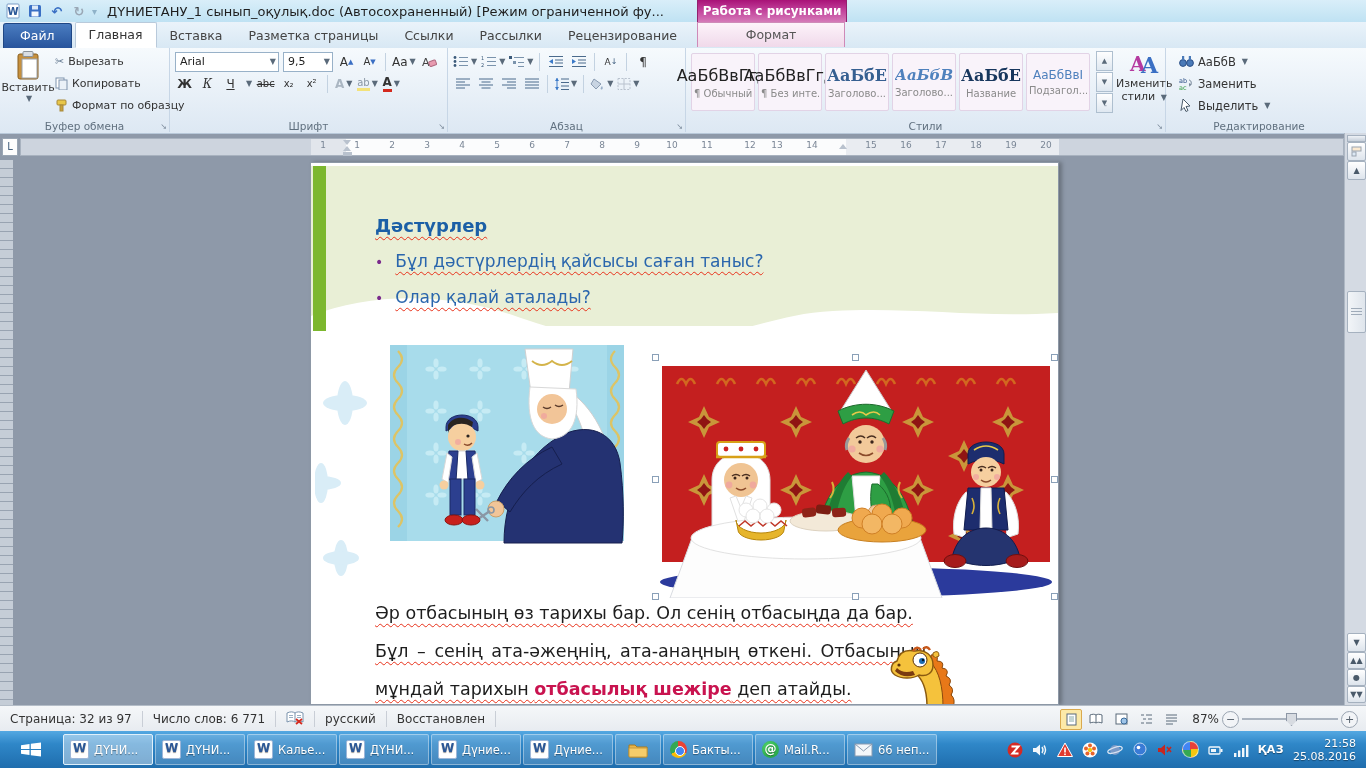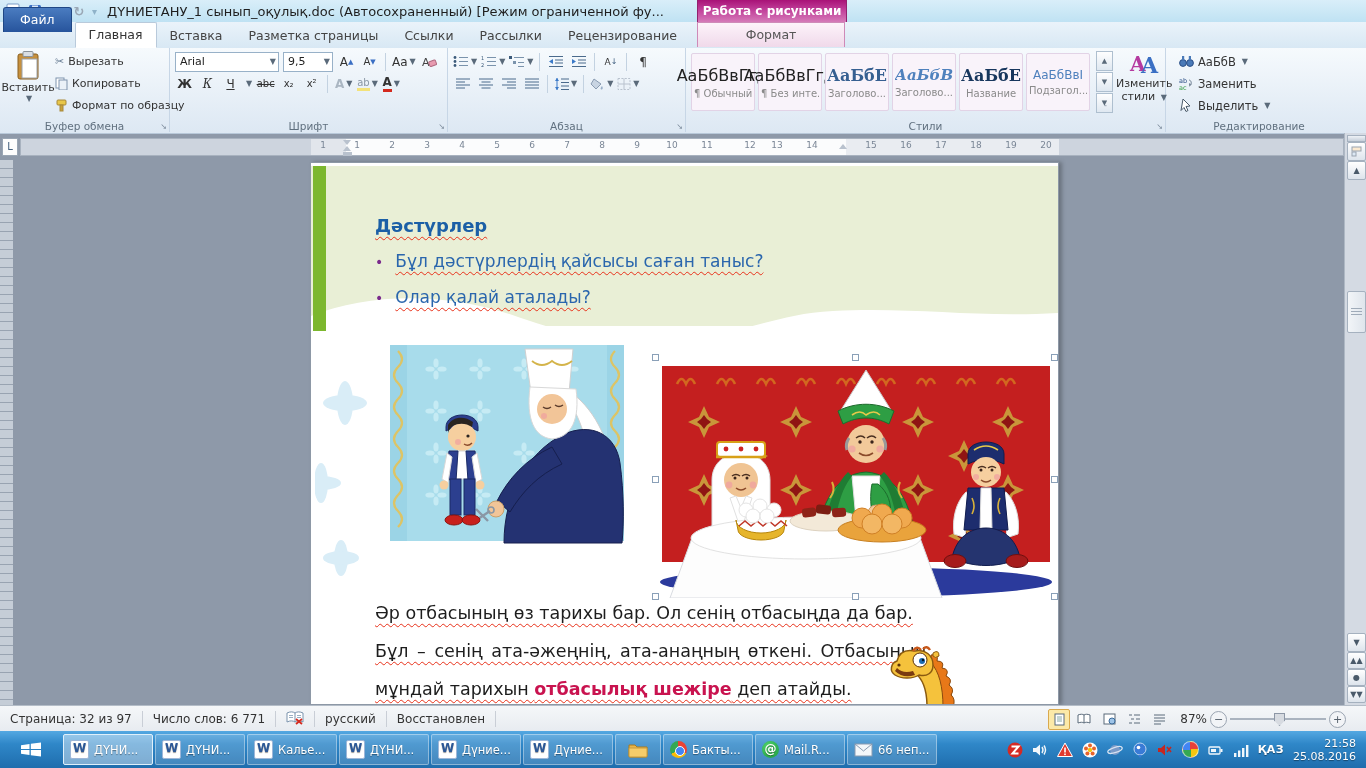--- a/index.html
+++ b/index.html
@@ -16,21 +16,21 @@
   .qat .sep{color:#8fb2c9;font-size:10px}
   .ttl{margin-left:10px;font-size:13px;color:#1e1e1e;white-space:nowrap}
   .ctxhdr{position:absolute;left:697px;top:0;width:148px;height:29px;
     background:linear-gradient(180deg,#a81277 0%,#c2419b 35%,#e09cc9 100%);
     color:#fff;font-size:12px;font-weight:bold;text-align:center;line-height:22px;
     border-left:1px solid #93216e;border-right:1px solid #93216e}
   
   .tabrow{position:absolute;left:0;top:22px;width:1366px;height:26px;
     background:linear-gradient(#eaf3fa,#d8e8f4);border-bottom:1px solid #c0d3e5;display:flex;align-items:flex-end}
   .tab{height:24px;line-height:24px;padding:0 13px;font-size:12.5px;color:#444;white-space:nowrap}
-  .tab.file{background:linear-gradient(#4a7cc0,#27549c);color:#fff;height:24px;margin:0 3px 16px 3px;
+  .tab.file{background:linear-gradient(#4a7cc0,#27549c);color:#fff;height:24px;margin:0 3px 0 3px;
     border-radius:3px 3px 0 0;padding:0 16px;border:1px solid #1f4785;border-bottom:none}
   .tab.active{background:#ffffff;border:1px solid #b9cadb;border-bottom:1px solid #fff;border-radius:2px 2px 0 0;color:#333}
   .tab.fmt{position:absolute;left:697px;top:22px;width:146px;height:24px;text-align:center;padding:0;
     background:linear-gradient(#fdf3fa,#f0d9ea);border:1px solid #cf8ab8;border-bottom:none;color:#555}
   
   .ribbon{position:absolute;left:0;top:48px;width:1366px;height:85px;
     background:linear-gradient(#f6fafd,#e4edf6 70%,#dde8f3);border-bottom:1px solid #b8c8d9;display:flex}
   .rgroup{position:relative;height:84px;border-right:1px solid #c7d6e6;padding:3px 5px 14px 5px;box-sizing:border-box}
   .glabel{position:absolute;bottom:0;left:0;right:0;text-align:center;font-size:10.5px;color:#60707f;white-space:nowrap}
   .dlaunch{position:absolute;right:2px;bottom:1px;font-size:8px;color:#7b8a9a}
@@ -92,21 +92,21 @@
     font-size:8px;color:#4a5a6a}
   .vthumb{position:absolute;left:2px;top:158px;width:17px;height:40px;background:linear-gradient(90deg,#f2f5f8,#dfe5ec);
     border:1px solid #a5b1bf;border-radius:2px}
   .vthumb:after{content:"";display:block;margin:16px 3px 0 3px;height:7px;
     background:repeating-linear-gradient(#9fabb9 0 1px,transparent 1px 3px)}
   .splitbar{position:absolute;left:2px;top:2px;width:17px;height:5px;background:linear-gradient(#eef2f6,#c6cfda);border:1px solid #a5b1bf}
   
   .statusbar{position:absolute;left:0;top:705px;width:1366px;height:26px;
     background:linear-gradient(#f5f7f9,#e7ebf0);border-top:1px solid #b4bdc8;display:flex;align-items:center;font-size:12px;color:#333}
   .sseg{padding:0 10px;height:16px;line-height:16px;border-right:1px solid #c9ced6;white-space:nowrap}
-  .sright{margin-left:auto;display:flex;align-items:center;gap:3px;padding-right:20px}
+  .sright{margin-left:auto;display:flex;align-items:center;gap:3px;padding-right:8px}
   .viewbtn{width:20px;height:19px;display:flex;align-items:center;justify-content:center;border:1px solid transparent;border-radius:2px}
   .viewbtn.on{background:#fce9a8;border-color:#d9a94e}
   .zline{width:96px;height:2px;background:#aab3bf;position:relative}
   .zthumb{position:absolute;left:44px;top:-5px;width:9px;height:11px;background:#d7dbe1;border:1px solid #8d97a6;
     clip-path:polygon(0 0,100% 0,100% 58%,50% 100%,0 58%)}
   .zpm{width:15px;height:15px;border:1px solid #9aa4b1;border-radius:50%;background:#f2f4f7;
     display:flex;align-items:center;justify-content:center;font-size:11px;color:#55606c;line-height:1}
   
   .taskbar{position:absolute;left:0;top:731px;width:1366px;height:37px;
     background:linear-gradient(180deg,#54a8e2 0%,#2f87c8 35%,#1f6dad 100%);display:flex;align-items:stretch}

